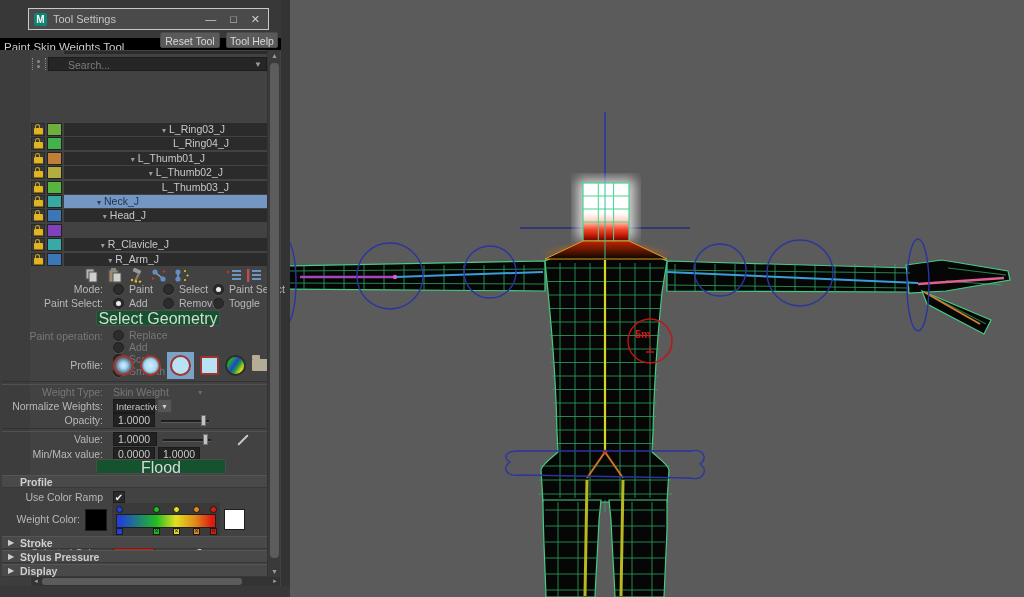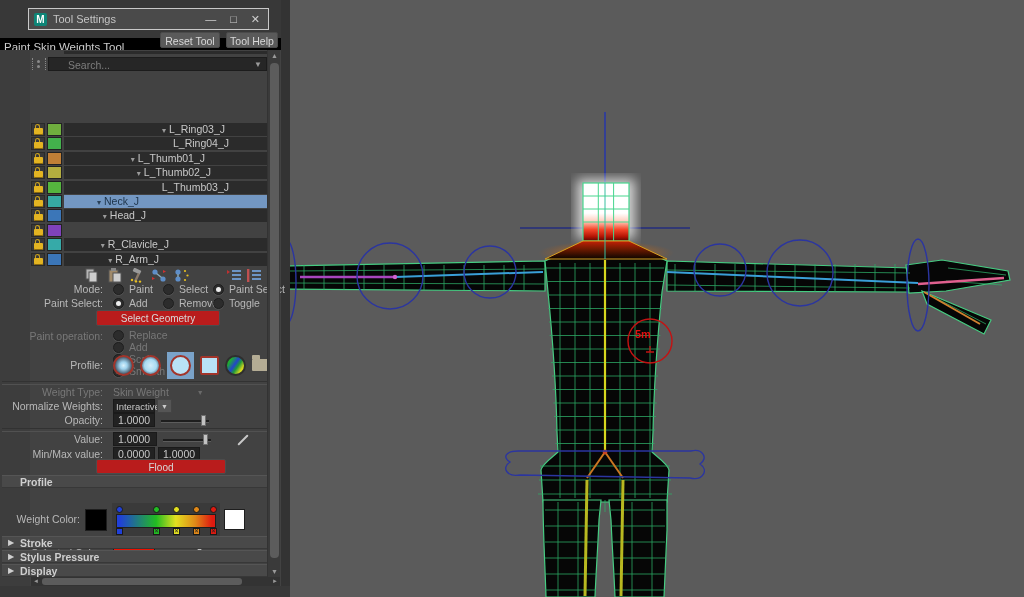--- a/index.html
+++ b/index.html
@@ -57,21 +57,21 @@
   .lbl{display:inline-block;width:103px;text-align:right;padding-right:10px;color:#b8b8b8;font-size:10.5px;flex:none;}
   .lbl.dis{color:#787878;}
   .radios{display:flex;}
   .rgi{display:flex;align-items:center;width:50px;}
   .rgi .rb{width:9px;height:9px;border-radius:50%;background:#2c2c2c;border:1px solid #1e1e1e;
            box-shadow:0 1px 0 rgba(255,255,255,.07);flex:none;}
   .rgi .rb.on:before{content:"";display:block;width:5px;height:5px;margin:2px;border-radius:50%;background:#ececec;}
   .rgi.dis .rb.on:before{background:#8a8a8a;}
   .rgi .rlb{margin-left:5px;font-size:10.5px;color:#b8b8b8;white-space:nowrap;}
   .rgi.dis .rlb{color:#787878;}
-  .btn{position:absolute;background:#b91c1c;border:1px solid #4c4c4c;color:#d8d8d8;font-size:10px;
+  .btn{position:absolute;background:#14532d;border:1px solid #4c4c4c;color:#d8d8d8;font-size:16px;
        text-align:center;border-radius:2px;box-sizing:border-box;}
   .fld{background:#222;color:#c8c8c8;font-size:10.5px;line-height:13px;height:14px;padding:0 4px;
        border:1px solid #1a1a1a;box-sizing:border-box;flex:none;}
   .slider{position:relative;height:13px;flex:none;}
   .slider .tr{position:absolute;left:0;right:0;top:6px;height:2px;background:#1e1e1e;border-bottom:1px solid #5c5c5c;}
   .slider .hd{position:absolute;top:1px;width:5px;height:11px;background:#c2c2c2;border:1px solid #6e6e6e;box-sizing:border-box;}
   .divider{position:absolute;left:2px;width:277px;height:2px;border-top:1px solid #323232;border-bottom:1px solid #515151;}
   
   .brush{width:21px;height:21px;border-radius:50%;border:2px solid #a2352b;box-sizing:border-box;flex:none;}
   .b-soft{background:radial-gradient(circle,#d9f1fc 0%,#9ed2ee 30%,rgba(90,125,150,.25) 70%,rgba(70,90,110,0) 100%) #45525f;}
@@ -330,21 +330,21 @@
               <span class="lock"></span>
             </span>
             <span class="swatch" style="background:#c07f36"></span>
             <span class="namebar"><span class="nm" style="padding-right:62px"><span class="exp">▾</span>L_Thumb01_J</span></span>
           </div>
           <div class="irow" style="top: 116.2px;">
             <span class="lockcell">
               <span class="lock"></span>
             </span>
             <span class="swatch" style="background:#b3ad3f"></span>
-            <span class="namebar"><span class="nm" style="padding-right:56px"><span class="exp">▾</span>L_Thumb02_J</span></span>
+            <span class="namebar"><span class="nm" style="padding-right:44px"><span class="exp">▾</span>L_Thumb02_J</span></span>
           </div>
           <div class="irow" style="top: 130.6px;">
             <span class="lockcell">
               <span class="lock"></span>
             </span>
             <span class="swatch" style="background:#55b53e"></span>
             <span class="namebar"><span class="nm" style="padding-right:38px">L_Thumb03_J</span></span>
           </div>
           <div class="irow" style="top: 145px;">
             <span class="lockcell">
@@ -533,20 +533,24 @@
         <span class="lbl">Min/Max value:</span>
         <span class="fld" style="width:42px">0.0000</span>
         <span class="fld" style="width:42px;margin-left:3px">1.0000</span>
       </div>
       <div class="btn" style="left:96px;top:409px;width:130px;height:15px;line-height:15px">Flood</div>
 
       <div class="fhead" style="top:425px">
         <span class="arr"></span>
         <span class="ft">Profile</span>
       </div>
+      <div class="row" style="top:440px">
+        <span class="lbl">Use Color Ramp</span>
+        <span class="cb">✔</span>
+      </div>
       <div class="row" style="top:462px">
         <span class="lbl" style="width:80px">Weight Color:</span>
       </div>
       <span class="cswatch" id="wcLeft" style="left: 85px; top: 459px; width: 22px; height: 22px; background: rgb(0, 0, 0);"></span>
       <div class="rampwrap">
         <div id="rampStops" style="position:absolute;left:4px;right:4px;top:0;height:11px">
             <span class="rstop" style="left: calc(3% - 3px); background: rgb(32, 64, 216);"></span>
             <span class="rstop" style="left: calc(40% - 3px); background: rgb(34, 187, 34);"></span>
             <span class="rstop" style="left: calc(60% - 3px); background: rgb(227, 224, 32);"></span>
             <span class="rstop" style="left: calc(80% - 3px); background: rgb(224, 136, 24);"></span>

